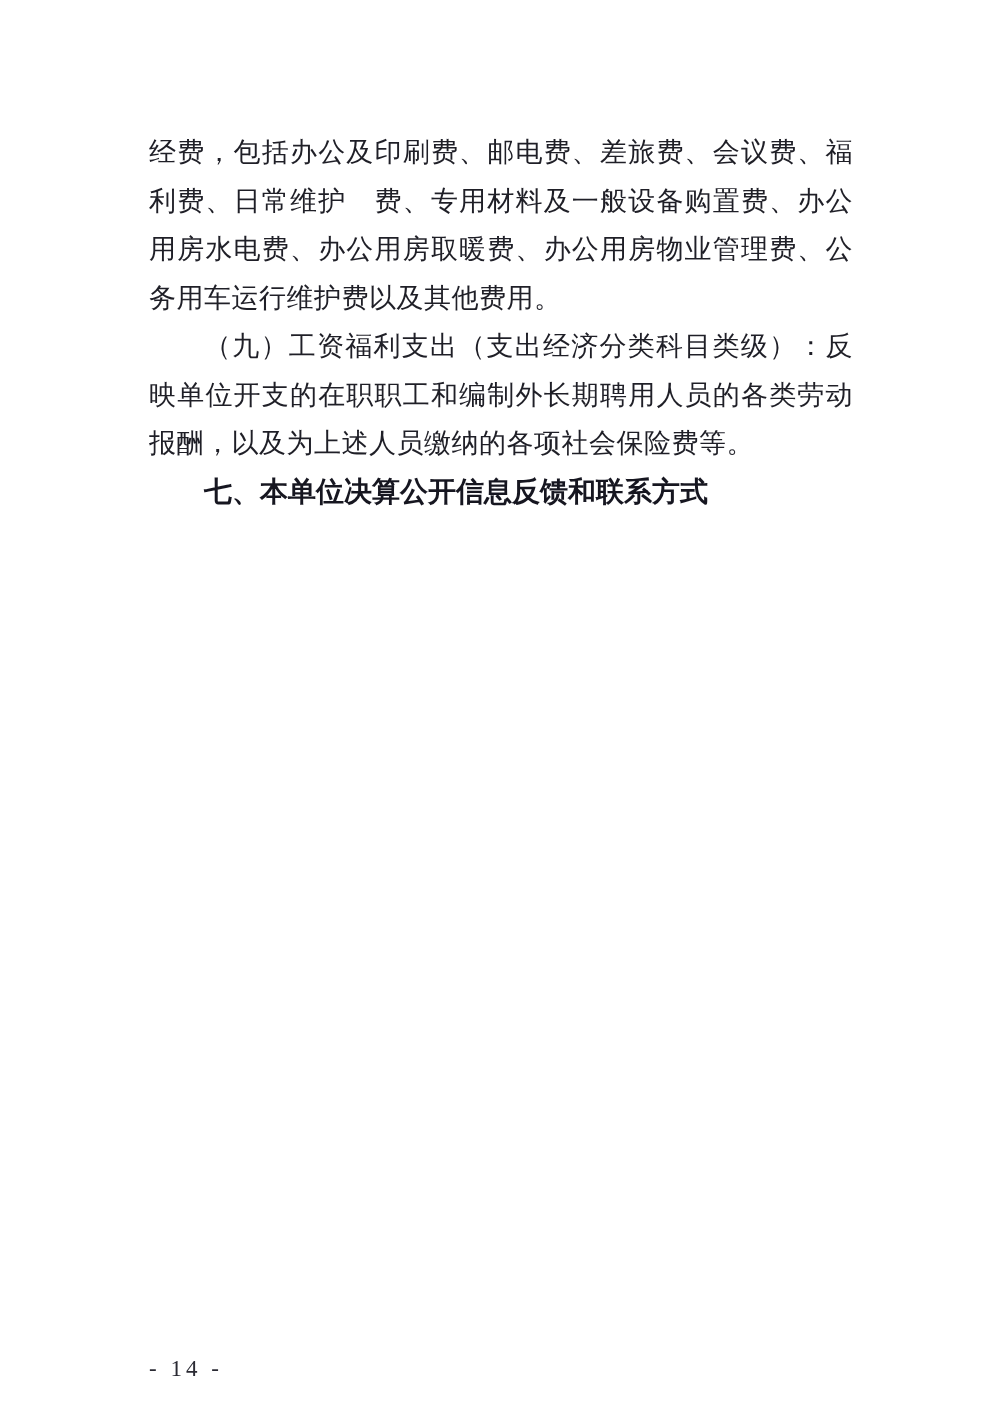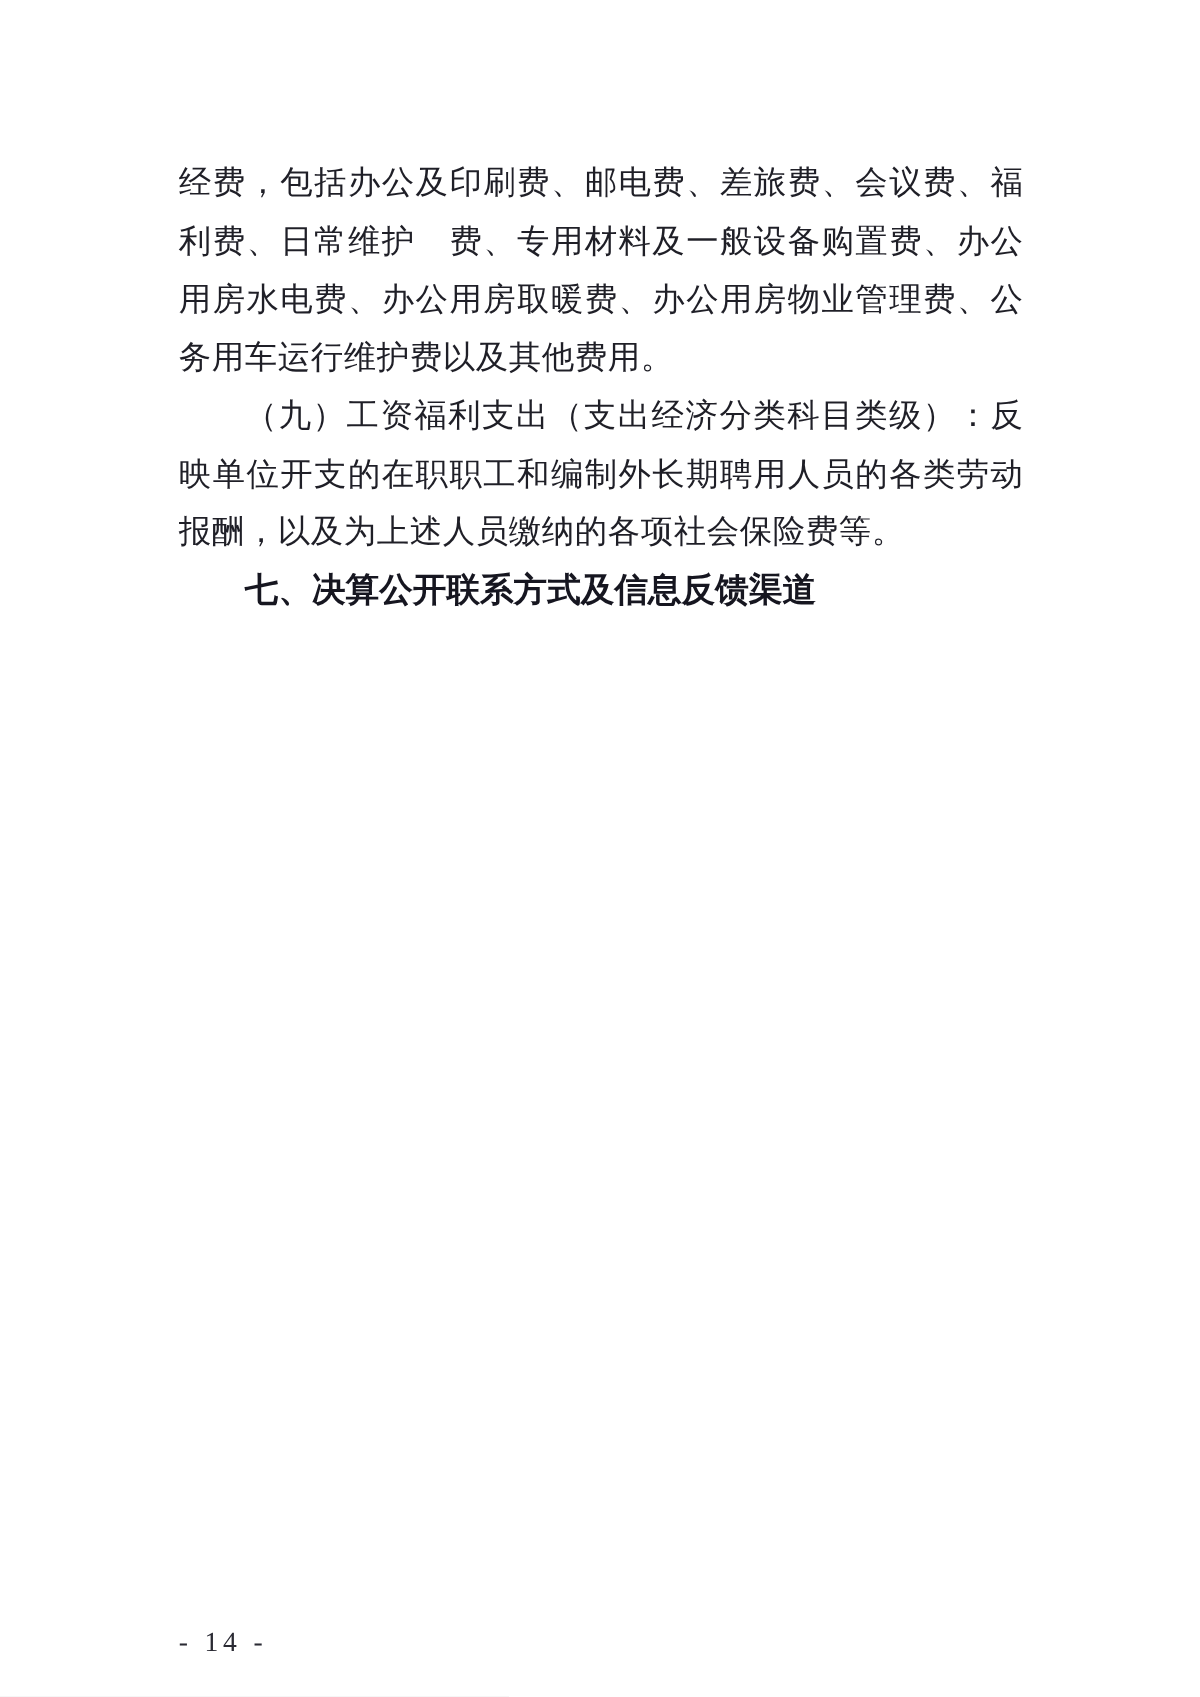--- a/index.html
+++ b/index.html
@@ -54,18 +54,18 @@
     font-family: "Liberation Serif", "DejaVu Serif", serif;
   }
 </style>
 </head>
 <body>
 
 <div class="page">
   <div class="content">
     <p class="body-text">经费，包括办公及印刷费、邮电费、差旅费、会议费、福利费、日常维护　费、专用材料及一般设备购置费、办公用房水电费、办公用房取暖费、办公用房物业管理费、公务用车运行维护费以及其他费用。</p>
     <p class="body-text indent">（九）工资福利支出（支出经济分类科目类级）：反映单位开支的在职职工和编制外长期聘用人员的各类劳动报酬，以及为上述人员缴纳的各项社会保险费等。</p>
-    <h2 class="section-heading">七、决算公开联系方式及信息反馈渠道</h2>
+    <h2 class="section-heading">七、本单位决算公开信息反馈和联系方式</h2>
   </div>
   <div class="page-footer">
     <span>- 14 -</span>
   </div>
 </div>
 
 </body></html>

